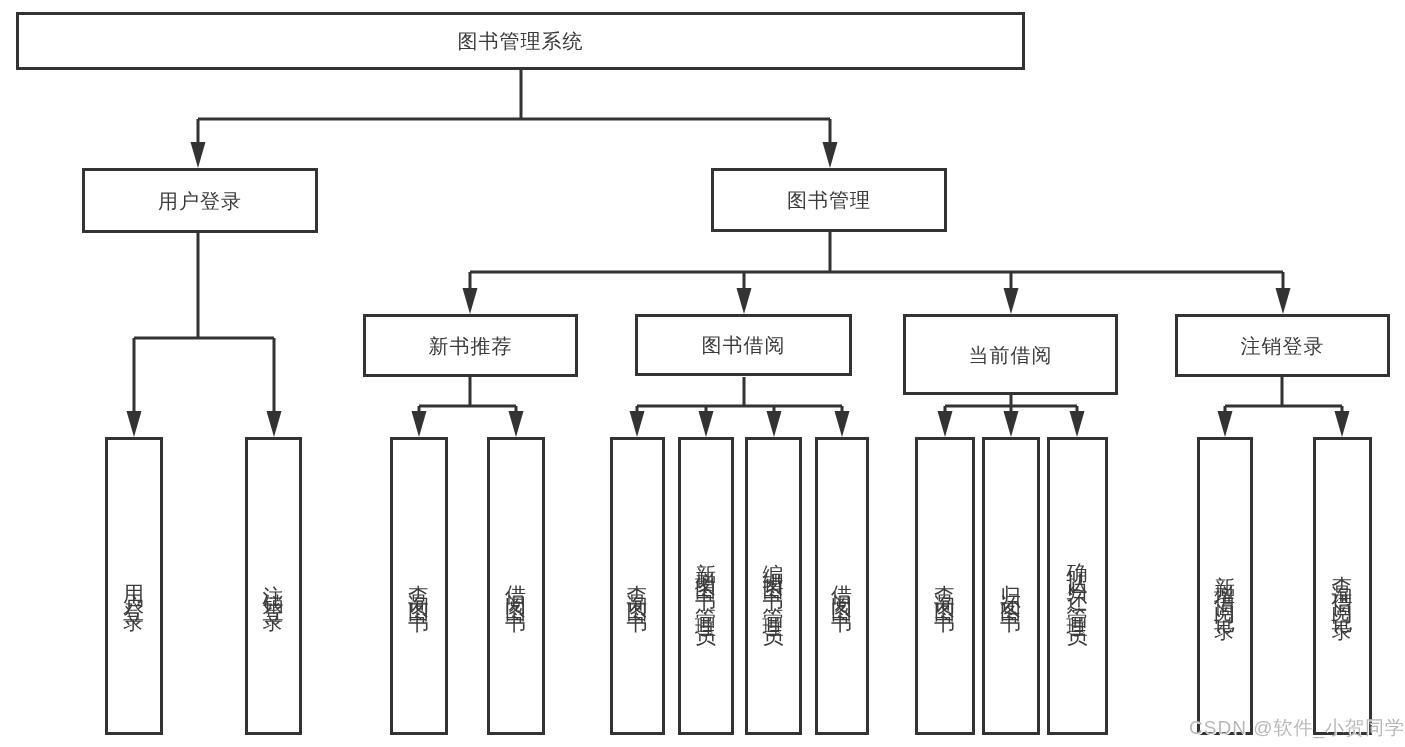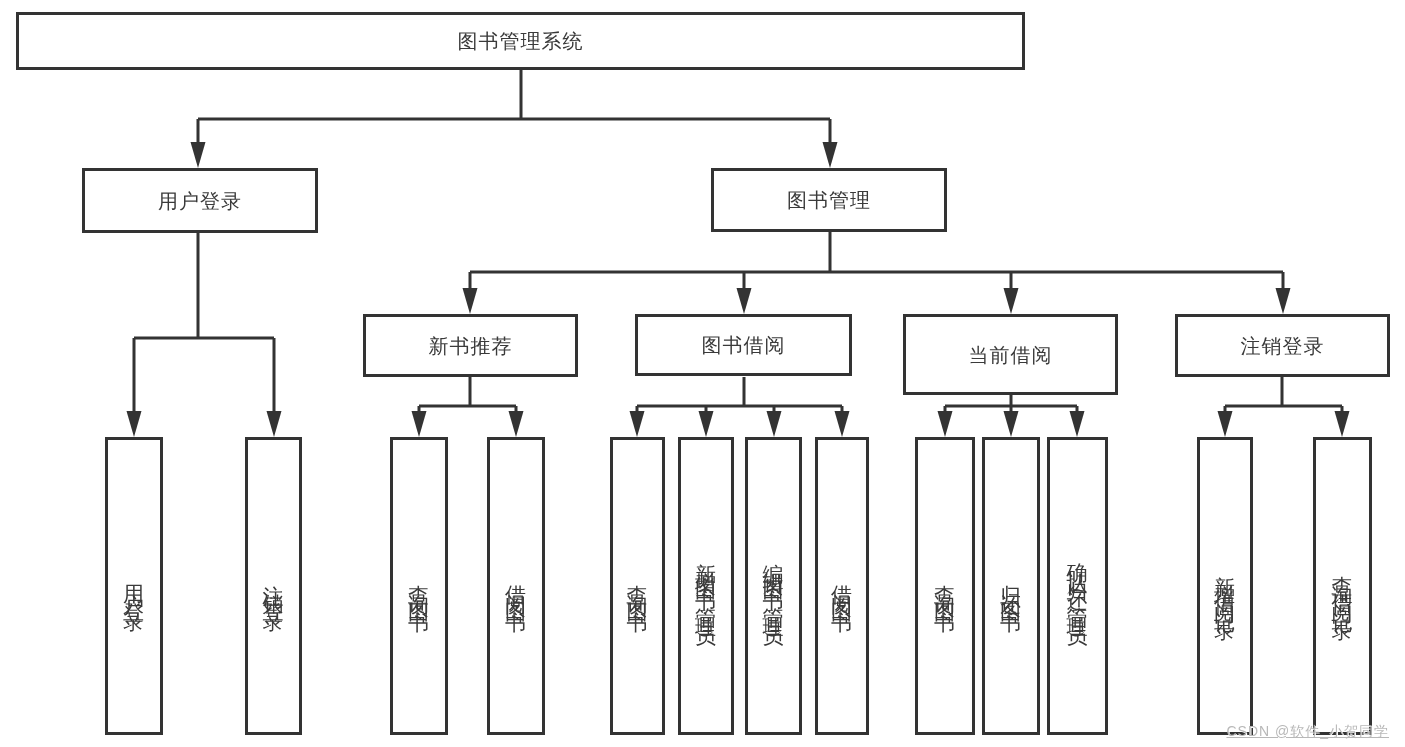--- a/index.html
+++ b/index.html
@@ -35,28 +35,27 @@
   .vlbl {
     writing-mode: vertical-rl;
     text-orientation: mixed;
     font-size: 21px;
     letter-spacing: 9px;
     line-height: 1;
     color: #3a3a3a;
   }
   .watermark {
     position: absolute;
-    right: 16px;
+    right: 0;
     bottom: 6px;
-    font-size: 14px;
+    font-size: 19px;
     letter-spacing: 1px;
     color: #b8b8b8;
     text-shadow: 1px 1px 0 #ffffff;
     white-space: nowrap;
-    text-decoration: underline;
   }
 </style>
 </head>
 <body>
 
 <div class="canvas">
 
   <svg class="connector-layer" viewBox="0 0 1405 747" xmlns="http://www.w3.org/2000/svg">
       <g>
         <path d="M 521 70 V 119 M 198 119 H 830 M 198 119 V 144 M 830 119 V 144" fill="none" stroke="#333333" stroke-width="3"></path>

